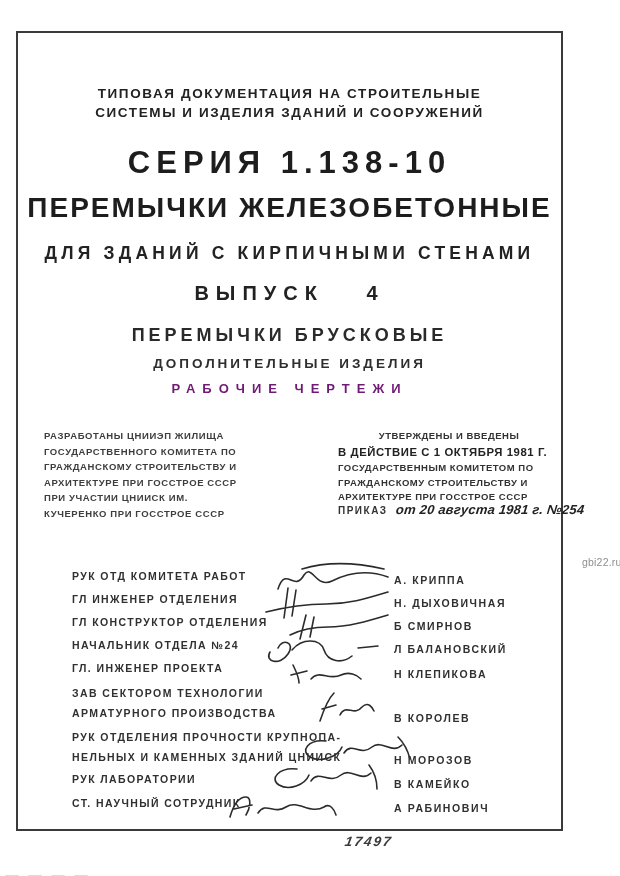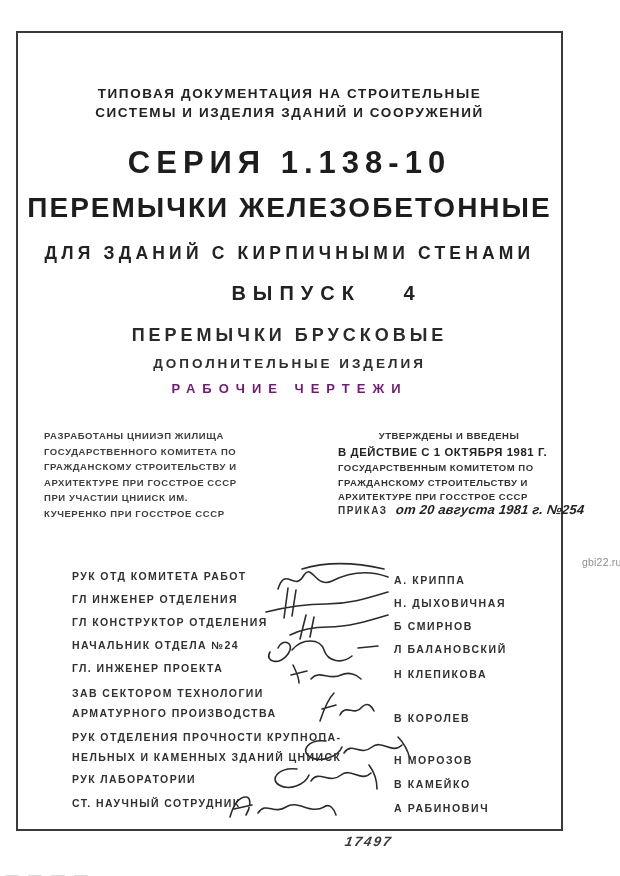--- a/index.html
+++ b/index.html
@@ -12,21 +12,21 @@
     position:absolute;left:16px;top:31px;width:547px;height:800px;
     border:2px solid #3a3a3a;box-sizing:border-box;
   }
   .abs{position:absolute;}
   .ctr{left:16px;width:547px;text-align:center;}
   
   .hdr{top:84px;font-size:13.5px;font-weight:bold;letter-spacing:1.6px;line-height:19px;color:#222;}
   .series{top:137px;font-size:31px;font-weight:bold;letter-spacing:6px;color:#1d1d1d;margin-top:8px;}
   .title-main{top:192px;font-size:28px;font-weight:bold;letter-spacing:2px;color:#1d1d1d;}
   .title-sub{top:243px;font-size:17.5px;font-weight:bold;letter-spacing:4.2px;color:#222;}
-  .issue{top:282px;font-size:20px;font-weight:bold;letter-spacing:7px;word-spacing:30px;color:#222;padding-left:37px;}
+  .issue{top:282px;font-size:20px;font-weight:bold;letter-spacing:7px;word-spacing:30px;color:#222;}
   .section{top:325px;font-size:18px;font-weight:bold;letter-spacing:4px;color:#2a2a2a;}
   .subsection{top:356px;font-size:13.5px;font-weight:bold;letter-spacing:3px;color:#2e2e2e;}
   .doctype{top:381px;font-size:13px;font-weight:bold;letter-spacing:7px;color:#701a75;}
 
   .devblock{left:44px;top:428px;width:210px;font-size:9.5px;font-weight:bold;
     letter-spacing:.6px;line-height:15.6px;color:#3d3d3d;}
   .appblock{left:338px;top:429px;width:222px;font-size:9.5px;font-weight:bold;
     letter-spacing:.5px;line-height:14.5px;color:#323232;}
   .appblock .l0{text-align:center;}
   .appblock .l1{font-size:11.3px;letter-spacing:.6px;margin:1px 0 2px;color:#222;}

